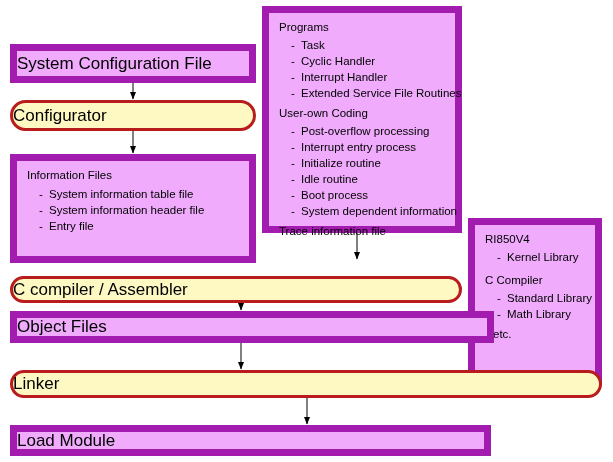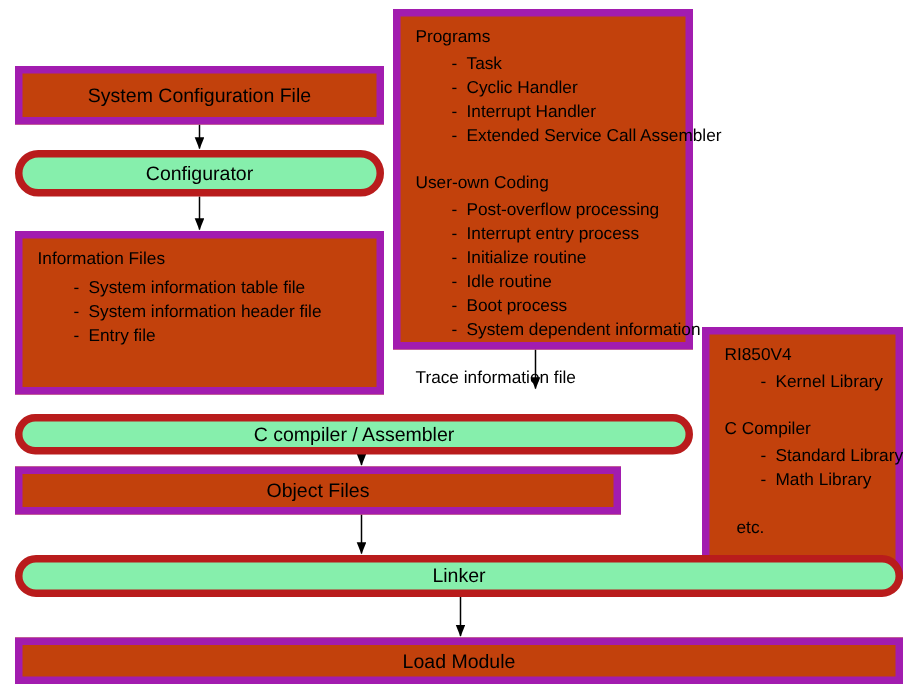--- a/index.html
+++ b/index.html
@@ -14,46 +14,46 @@
   #canvas {
     position: relative;
     width: 613px;
     height: 462px;
     overflow: hidden;
     background: #ffffff;
   }
   .box {
     position: absolute;
     box-sizing: border-box;
-    border: 5px solid #a21caf;
-    background: #c2410c;
+    border: 7px solid #a21caf;
+    background: #f0abfc;
   }
   .rounded {
     position: absolute;
     box-sizing: border-box;
-    border: 5px solid #b91c1c;
-    background: #86efac;
+    border: 3px solid #b91c1c;
+    background: #fef9c3;
     border-radius: 16px;
   }
   .center-label {
     position: absolute;
     left: 0;
     right: 0;
     top: 50%;
     transform: translateY(-50%);
-    text-align: center;
-    font-size: 13px;
+    text-align: left;
+    font-size: 17px;
     line-height: 14px;
   }
   .title {
     font-size: 11.5px;
     line-height: 15px;
   }
   .list {
-    margin: 16px;
+    margin: 4px;
     padding: 0;
     list-style: none;
   }
   .list li {
     font-size: 11.5px;
     line-height: 16px;
     white-space: nowrap;
   }
   .list li .dash {
     display: inline-block;
@@ -124,21 +124,21 @@
     </div>
   </div>
 
   <div class="box" style="left:262px; top:6px; width:200px; height:227px;">
     <div class="pad">
       <div class="title">Programs</div>
       <ul class="list" style="margin-top:2px; padding-left:8px;">
         <li><span class="dash">-</span><span>Task</span></li>
         <li><span class="dash">-</span><span>Cyclic Handler</span></li>
         <li><span class="dash">-</span><span>Interrupt Handler</span></li>
-        <li><span class="dash">-</span><span>Extended Service Call Assembler</span></li>
+        <li><span class="dash">-</span><span>Extended Service File Routines</span></li>
       </ul>
       <div class="title" style="margin-top:5px;">User-own Coding</div>
       <ul class="list" style="margin-top:2px; padding-left:8px;">
         <li><span class="dash">-</span><span>Post-overflow processing</span></li>
         <li><span class="dash">-</span><span>Interrupt entry process</span></li>
         <li><span class="dash">-</span><span>Initialize routine</span></li>
         <li><span class="dash">-</span><span>Idle routine</span></li>
         <li><span class="dash">-</span><span>Boot process</span></li>
         <li><span class="dash">-</span><span>System dependent information</span></li>
       </ul>
@@ -158,25 +158,25 @@
         <li><span class="dash">-</span><span>Math Library</span></li>
       </ul>
       <div class="plain-line" style="margin-top:2px; padding-left:8px;">etc.</div>
     </div>
   </div>
 
   <div class="rounded" style="left:10px; top:276px; width:452px; height:27px;">
     <div class="center-label">C compiler / Assembler</div>
   </div>
 
-  <div class="box" style="left:10px; top:311px; width:404px; height:32px;padding-left:11px;">
+  <div class="box" style="left:10px; top:311px; width:484px; height:32px;padding-left:11px;">
     <div class="center-label">Object Files</div>
   </div>
 
   <div class="rounded" style="left:10px; top:370px; width:592px; height:28px;">
     <div class="center-label">Linker</div>
   </div>
 
-  <div class="box" style="left:10px; top:425px; width:592px; height:31px;">
+  <div class="box" style="left:10px; top:425px; width:481px; height:31px;">
     <div class="center-label">Load Module</div>
   </div>
 
 </div>
 
 </body></html>

